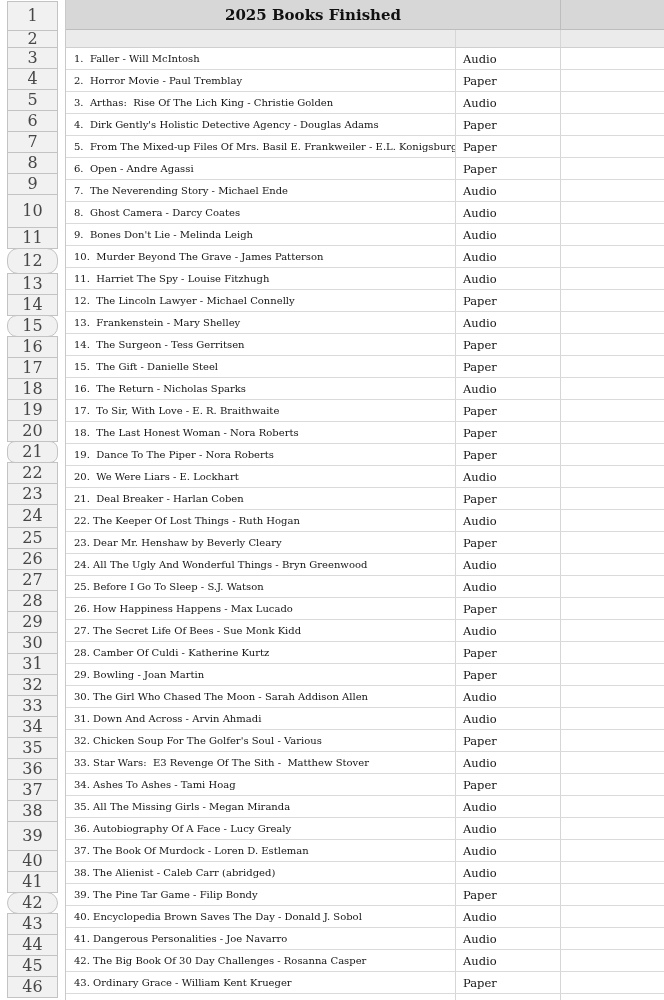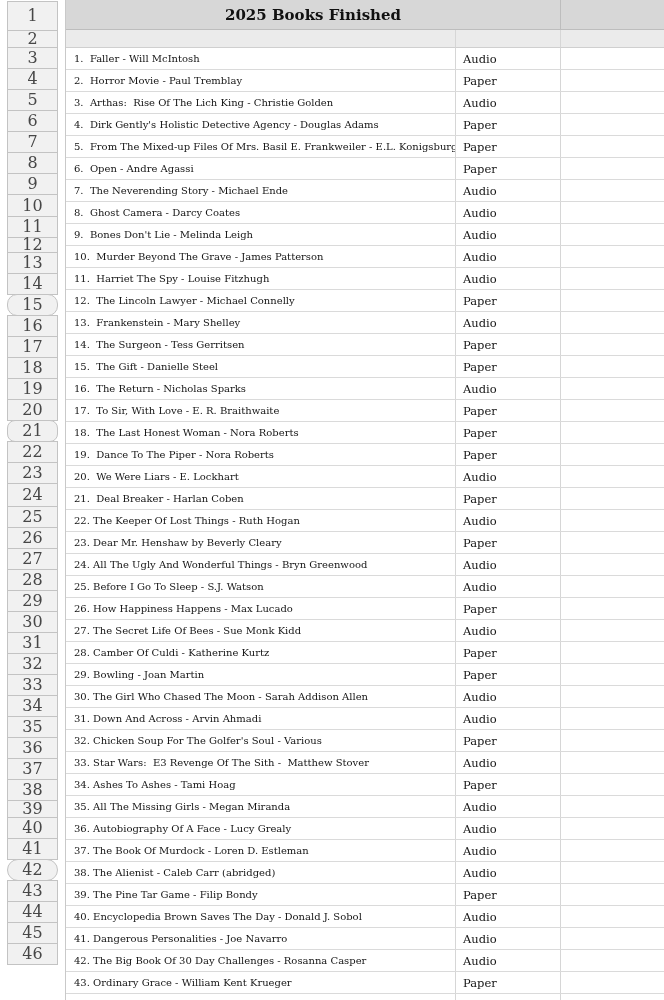--- a/index.html
+++ b/index.html
@@ -130,23 +130,23 @@
   <div class="gutter" id="gutter">
       <div class="gutter-box" style="height: 30px;">1</div>
       <div class="gutter-box" style="height: 18px;">2</div>
       <div class="gutter-box" style="height: 22px;">3</div>
       <div class="gutter-box" style="height: 22px;">4</div>
       <div class="gutter-box" style="height: 22px;">5</div>
       <div class="gutter-box" style="height: 22px;">6</div>
       <div class="gutter-box" style="height: 22px;">7</div>
       <div class="gutter-box" style="height: 22px;">8</div>
       <div class="gutter-box" style="height: 22px;">9</div>
-      <div class="gutter-box" style="height: 23px;">10</div>
+      <div class="gutter-box" style="height: 34px;">10</div>
       <div class="gutter-box" style="height: 22px;">11</div>
-      <div class="gutter-box" style="height: 16px;">12</div>
+      <div class="gutter-box" style="height: 26px; border-radius: 11px;">12</div>
       <div class="gutter-box" style="height: 22px;">13</div>
       <div class="gutter-box" style="height: 22px;">14</div>
       <div class="gutter-box" style="height: 22px; border-radius: 10px;">15</div>
       <div class="gutter-box" style="height: 22px;">16</div>
       <div class="gutter-box" style="height: 22px;">17</div>
       <div class="gutter-box" style="height: 22px;">18</div>
       <div class="gutter-box" style="height: 22px;">19</div>
       <div class="gutter-box" style="height: 22px;">20</div>
       <div class="gutter-box" style="height: 22px; border-radius: 8px;">21</div>
       <div class="gutter-box" style="height: 22px;">22</div>
@@ -159,21 +159,21 @@
       <div class="gutter-box" style="height: 22px;">29</div>
       <div class="gutter-box" style="height: 22px;">30</div>
       <div class="gutter-box" style="height: 22px;">31</div>
       <div class="gutter-box" style="height: 22px;">32</div>
       <div class="gutter-box" style="height: 22px;">33</div>
       <div class="gutter-box" style="height: 22px;">34</div>
       <div class="gutter-box" style="height: 22px;">35</div>
       <div class="gutter-box" style="height: 22px;">36</div>
       <div class="gutter-box" style="height: 22px;">37</div>
       <div class="gutter-box" style="height: 22px;">38</div>
-      <div class="gutter-box" style="height: 18px;">39</div>
+      <div class="gutter-box" style="height: 30px;">39</div>
       <div class="gutter-box" style="height: 22px;">40</div>
       <div class="gutter-box" style="height: 22px;">41</div>
       <div class="gutter-box" style="height: 22px; border-radius: 11px;">42</div>
       <div class="gutter-box" style="height: 22px;">43</div>
       <div class="gutter-box" style="height: 22px;">44</div>
       <div class="gutter-box" style="height: 22px;">45</div>
       <div class="gutter-box" style="height: 22px;">46</div>
     </div>
 
   <div class="grid">

